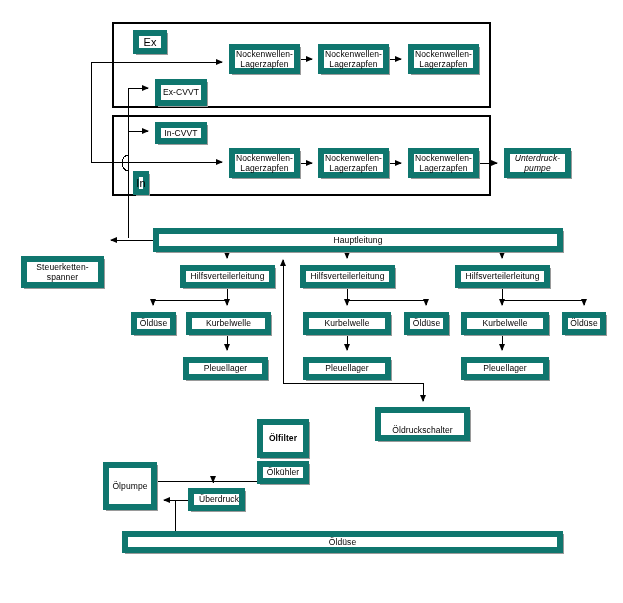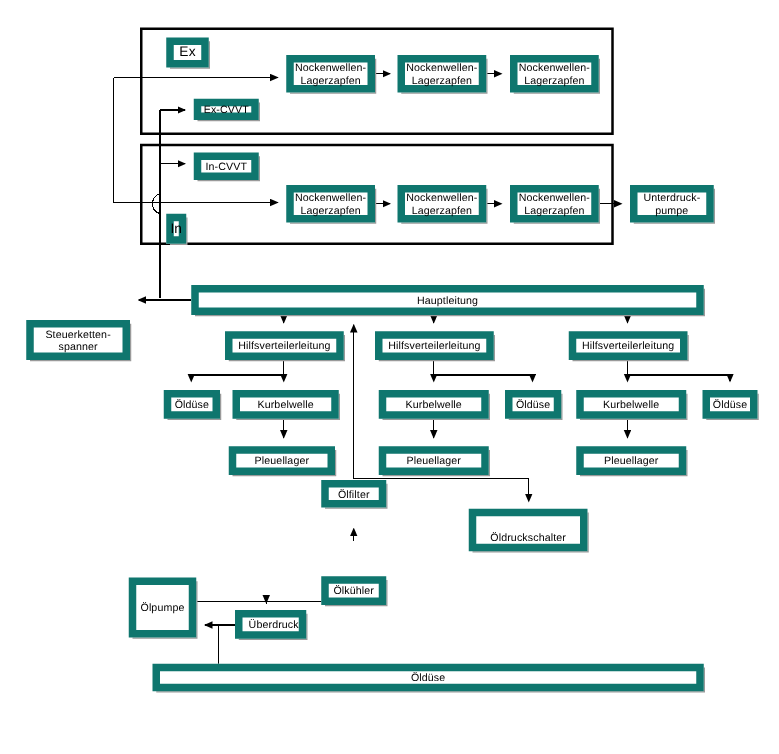--- a/index.html
+++ b/index.html
@@ -126,42 +126,42 @@
       <path d="M175,531 L175,500"></path>
 
       <path d="M175,531 L175,531"></path>
     </g>
   </svg>
 
   <div id="nodes">
       <div class="node shadow tag" style="left: 133px; top: 30px; width: 34px; height: 24px;">
         <span>Ex</span>
       </div>
-      <div class="node shadow" style="left: 155px; top: 79px; width: 52px; height: 17px;">
+      <div class="node shadow" style="left: 155px; top: 79px; width: 52px; height: 27px;">
         <span>Ex-CVVT</span>
       </div>
       <div class="node shadow two-line" style="left: 229px; top: 44px; width: 71px; height: 30px;"><span>Nockenwellen-
 Lagerzapfen</span></div>
       <div class="node shadow two-line" style="left: 318px; top: 44px; width: 71px; height: 30px;"><span>Nockenwellen-
 Lagerzapfen</span></div>
       <div class="node shadow two-line" style="left: 408px; top: 44px; width: 71px; height: 30px;"><span>Nockenwellen-
 Lagerzapfen</span></div>
       <div class="node shadow" style="left: 155px; top: 122px; width: 52px; height: 22px;">
         <span>In-CVVT</span>
       </div>
       <div class="node shadow tag" style="left: 133px; top: 171px; width: 16px; height: 24px;">
         <span>In</span>
       </div>
       <div class="node shadow two-line" style="left: 229px; top: 148px; width: 71px; height: 30px;"><span>Nockenwellen-
 Lagerzapfen</span></div>
       <div class="node shadow two-line" style="left: 318px; top: 148px; width: 71px; height: 30px;"><span>Nockenwellen-
 Lagerzapfen</span></div>
       <div class="node shadow two-line" style="left: 408px; top: 148px; width: 71px; height: 30px;"><span>Nockenwellen-
 Lagerzapfen</span></div>
-      <div class="node shadow two-line" style="left: 504px; top: 148px; width: 67px; height: 30px;"><span>Unterdruck-
+      <div class="node shadow two-line" style="left: 504px; top: 148px; width: 67px; height: 30px; font-style: italic;"><span>Unterdruck-
 pumpe</span></div>
       <div class="node shadow two-line" style="left: 21px; top: 224px; width: 83px; height: 32px; margin-top: 32px;"><span>Steuerketten-
 spanner</span></div>
       <div class="node shadow bar" style="left: 153px; top: 228px; width: 410px; height: 24px;">
         <span>Hauptleitung</span>
       </div>
       <div class="node shadow" style="left: 180px; top: 265px; width: 95px; height: 23px;">
         <span>Hilfsverteilerleitung</span>
       </div>
       <div class="node shadow" style="left: 300px; top: 265px; width: 95px; height: 23px;">
@@ -190,21 +190,21 @@
       </div>
       <div class="node shadow" style="left: 183px; top: 357px; width: 85px; height: 23px;">
         <span>Pleuellager</span>
       </div>
       <div class="node shadow" style="left: 303px; top: 357px; width: 88px; height: 23px;">
         <span>Pleuellager</span>
       </div>
       <div class="node shadow" style="left: 461px; top: 357px; width: 88px; height: 23px;">
         <span>Pleuellager</span>
       </div>
-      <div class="node shadow" style="left: 257px; top: 384px; width: 52px; height: 22px;">
+      <div class="node shadow" style="left: 257px; top: 419px; width: 52px; height: 39px; font-weight: bold;">
         <span>Ölfilter</span>
       </div>
       <div class="node shadow" style="left: 375px; top: 407px; width: 95px; height: 34px; align-items: flex-end;">
         <span>Öldruckschalter</span>
       </div>
       <div class="node shadow" style="left: 257px; top: 433px; width: 52px; height: 23px; margin-top: 28px;">
         <span>Ölkühler</span>
       </div>
       <div class="node shadow" style="left: 103px; top: 462px; width: 54px; height: 48px;">
         <span>Ölpumpe</span>

